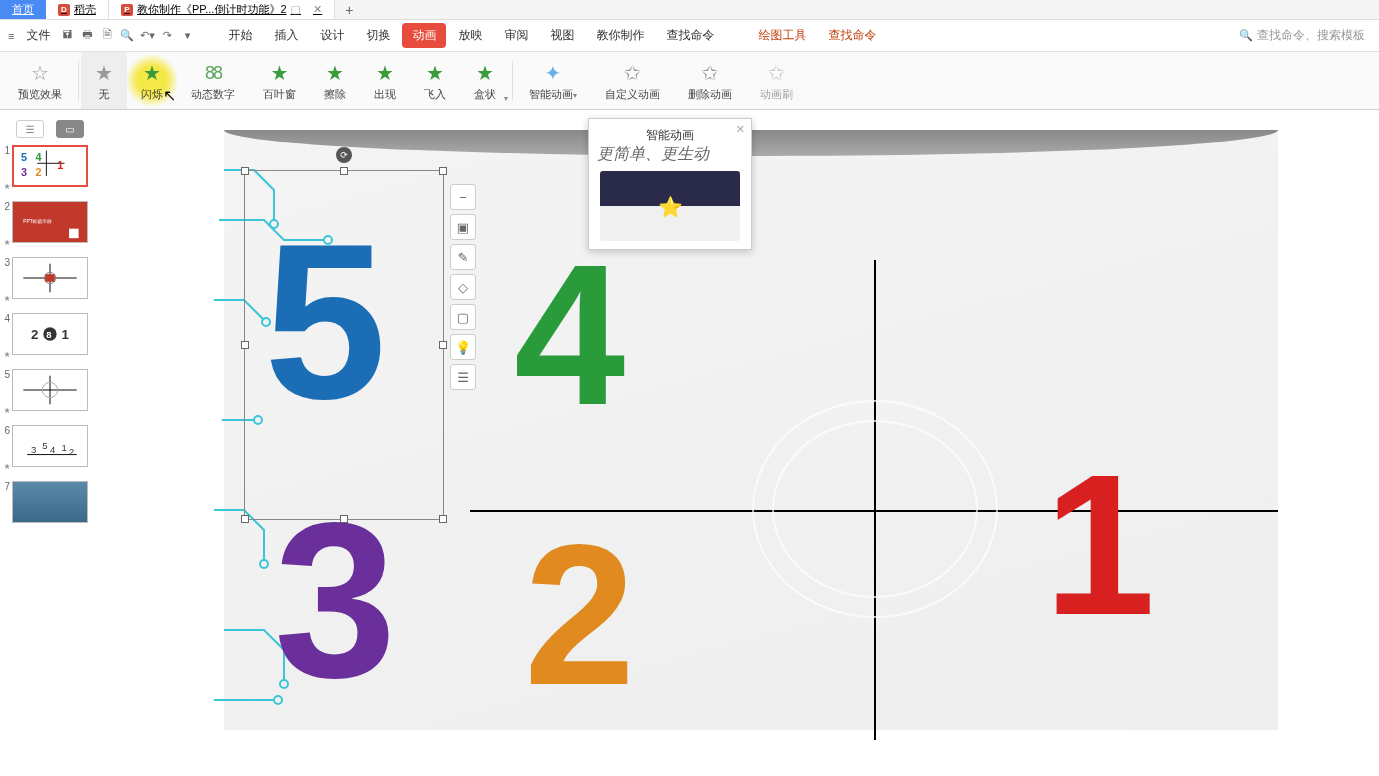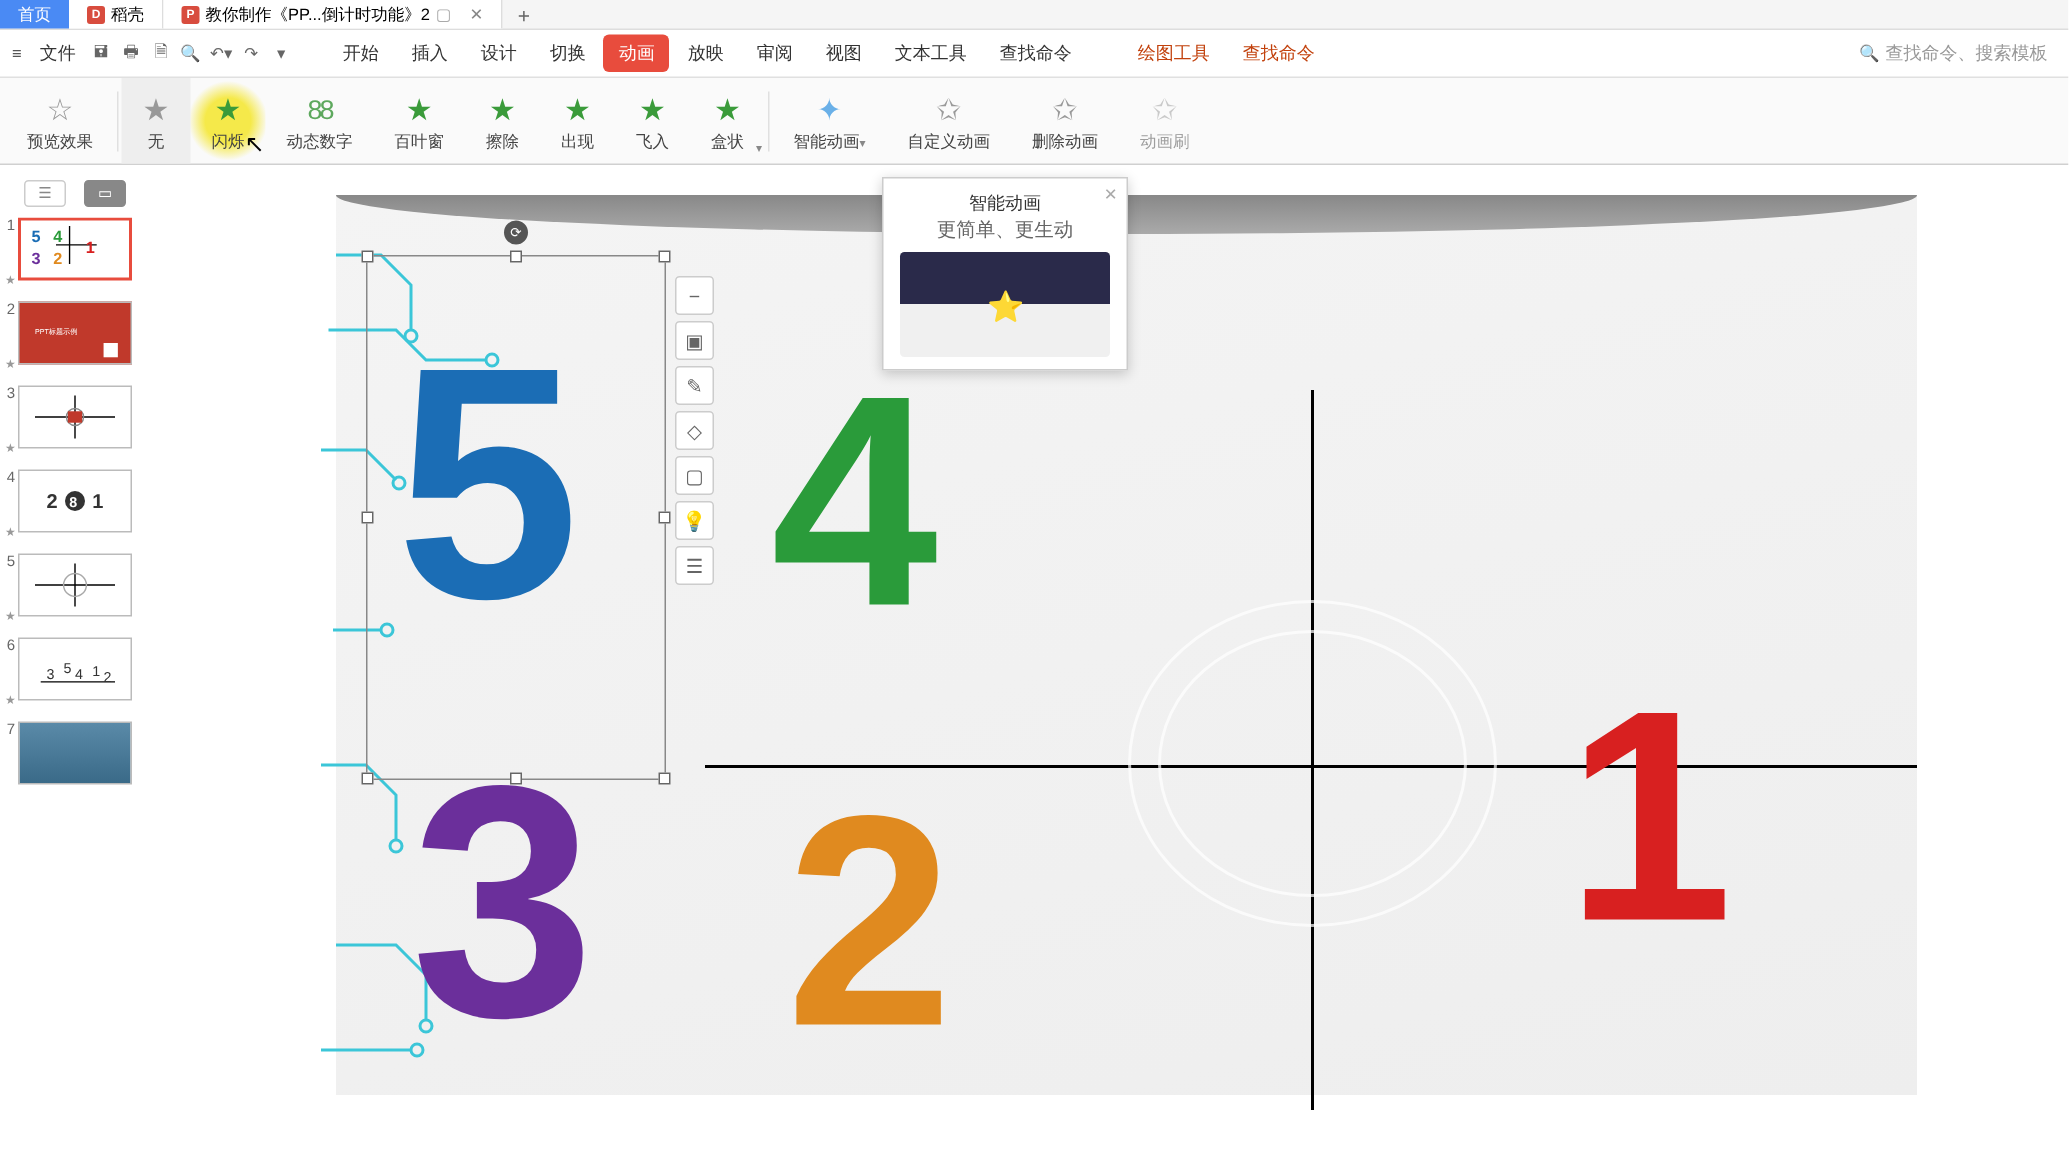--- a/index.html
+++ b/index.html
@@ -1,20 +1,20 @@
 <!DOCTYPE html>
 <html><head>
 <meta charset="utf-8">
 <style>
 * { margin: 0; padding: 0; box-sizing: border-box; font-family: "Microsoft YaHei", Arial, sans-serif; }
 body { width: 1379px; height: 776px; background: #fff; overflow: hidden; font-size: 12px; }
 
 
 .title-tabs { display: flex; height: 20px; background: #f5f5f5; border-bottom: 1px solid #ddd; align-items: center; }
-.title-tab { padding: 0 12px; height: 100%; display: flex; align-items: center; gap: 4px; cursor: pointer; font-size: 11px; }
+.title-tab { padding: 0 12px; height: 100%; display: flex; align-items: center; gap: 4px; cursor: pointer; font-size: 11px; text-decoration: underline; }
 .title-tab.home { background: #4a8af4; color: #fff; }
 .title-tab.secondary { background: #fff; border-right: 1px solid #ddd; }
 .doc-icon { width: 12px; height: 12px; background: #d84c3e; border-radius: 2px; display: inline-flex; align-items: center; justify-content: center; color:#fff; font-size:8px; font-weight:bold;}
 .tab-x { margin-left: 8px; color: #888; }
 .tab-plus { padding: 0 10px; color: #666; font-size: 14px; }
 
 
 .menu-bar { display: flex; height: 32px; align-items: center; border-bottom: 1px solid #e0e0e0; padding: 0 4px; gap: 2px; }
 .menu-left-icon { padding: 2px 4px; color: #555; font-size: 11px; }
 .file-menu { padding: 2px 6px; font-size: 12px; color: #333; }
@@ -37,21 +37,21 @@
 .ribbon-sep { width:1px; height:40px; background:#e0e0e0; margin:0 2px;}
 .ribbon-btn .caret { font-size:8px; color:#888; position:absolute; right:2px; bottom:6px;}
 .ribbon-btn.highlighted { background: radial-gradient(circle, #f5e94a 0%, #f5e94a 40%, rgba(245,233,74,0) 70%); }
 
 
 .cursor-overlay { position:absolute; top:86px; left:163px; font-size:16px; z-index:50; pointer-events:none;}
 
 
 .tooltip-pop { position: absolute; top: 118px; left: 588px; width: 164px; background: #fff; border: 1px solid #ccc; box-shadow: 0 2px 8px rgba(0,0,0,.2); padding: 8px; z-index: 40;}
 .tooltip-pop .tt-title { font-size: 12px; color:#333; text-align:center;}
-.tooltip-pop .tt-sub { font-size: 13px; color:#666; text-align:center; margin-bottom:6px;}
+.tooltip-pop .tt-sub { font-size: 16px; color:#666; text-align:left; margin-bottom:6px;font-style:italic;}
 .tooltip-pop .tt-img { width: 140px; height: 70px; margin:0 auto; background: linear-gradient(#2a2a4a 0%, #2a2a4a 50%, #f0f0f0 50%, #f0f0f0 100%); border-radius:3px; position:relative;}
 .tooltip-pop .tt-star { position:absolute; top:24px; left:58px; font-size:20px;}
 .tooltip-close { position:absolute; top:4px; right:6px; color:#aaa; font-size:11px; cursor:pointer;}
 
 
 .view-toggles { position:absolute; top:120px; left:16px; display:flex; gap:12px;}
 .vt { width:28px; height:18px; border:1px solid #ccc; border-radius:3px; display:flex; align-items:center; justify-content:center; font-size:10px; color:#888;}
 .vt.active { background:#888; color:#fff; border-color:#888;}
 
 
@@ -130,21 +130,21 @@
   <span class="qa-icon">▾</span>
   <span style="width:18px;"></span>
   <span class="menu-item">开始</span>
   <span class="menu-item">插入</span>
   <span class="menu-item">设计</span>
   <span class="menu-item">切换</span>
   <span class="menu-item active">动画</span>
   <span class="menu-item">放映</span>
   <span class="menu-item">审阅</span>
   <span class="menu-item">视图</span>
-  <span class="menu-item">文本工具</span>
+  <span class="menu-item">教你制作</span>
   <span class="menu-item">查找命令</span>
   <span style="width:20px;"></span>
   <span class="menu-item tool-red">绘图工具</span>
   <span class="menu-item tool-red">查找命令</span>
   <div class="search-box">
     <span>查找命令、搜索模板</span>
   </div>
 </div>
 
 <div class="ribbon">

